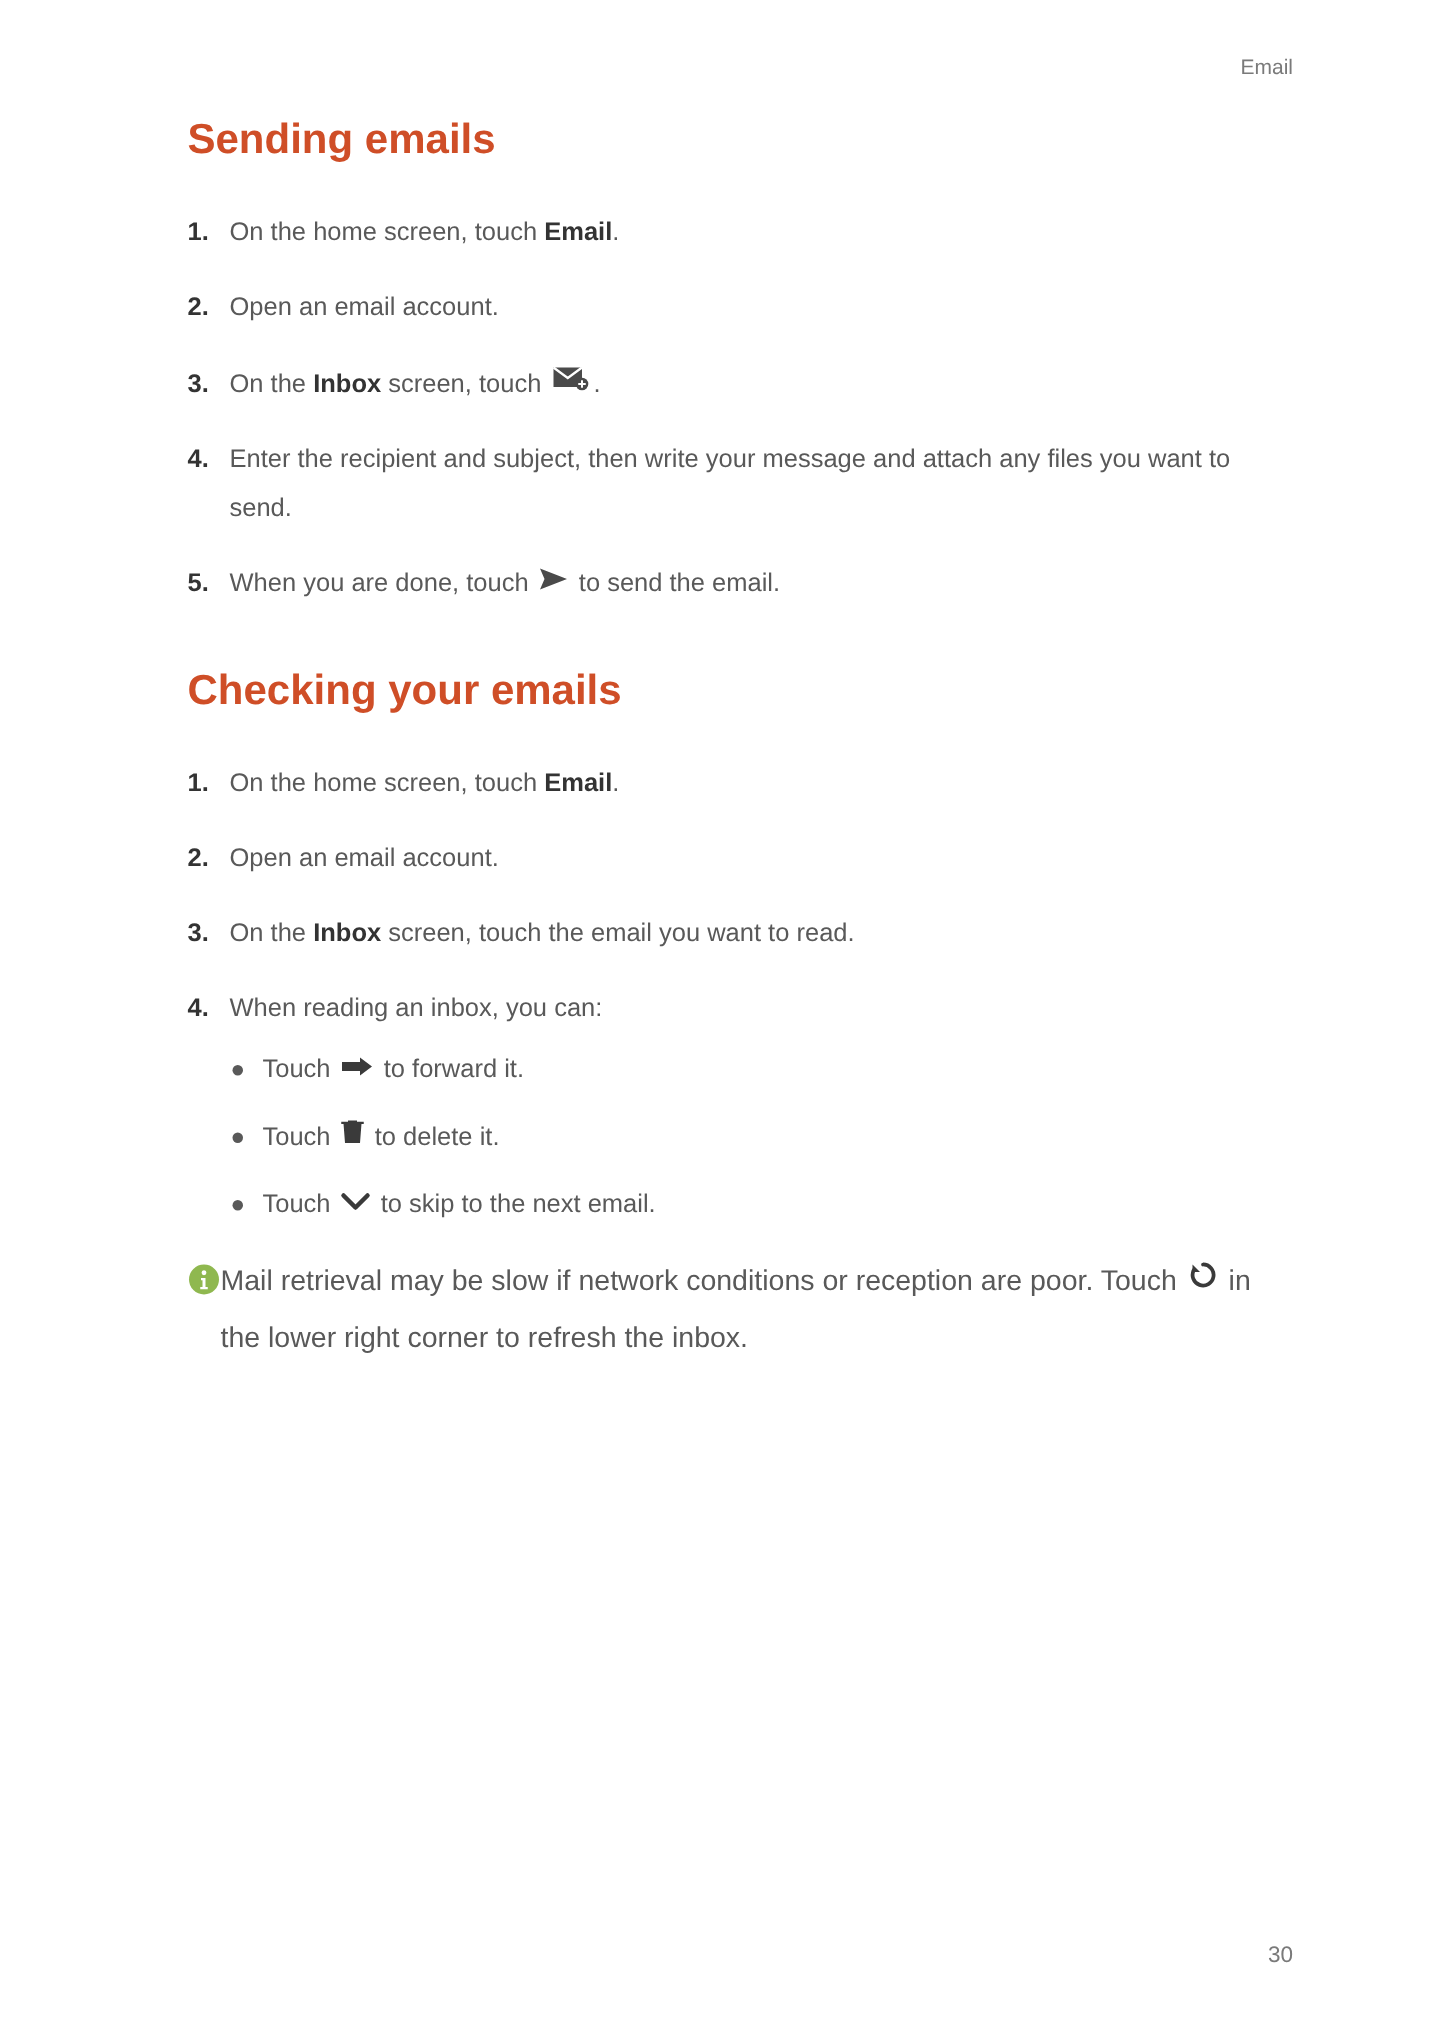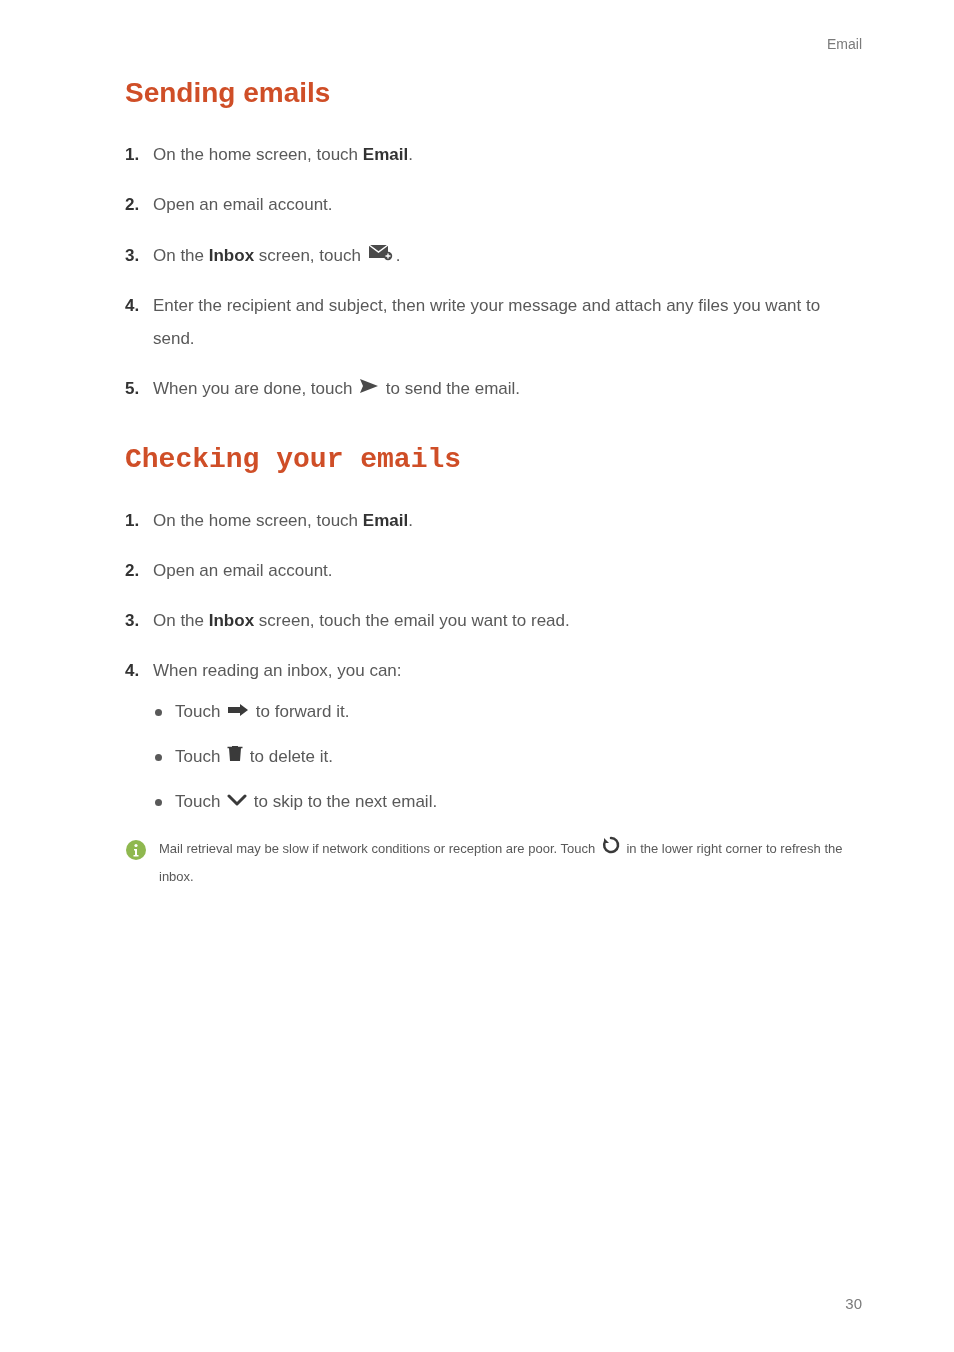--- a/index.html
+++ b/index.html
@@ -19,21 +19,21 @@
       font-size: 14px;
       color: #7a7a7a;
     }
     .h1 {
       color: #cf4e27;
       font-size: 28px;
       font-weight: bold;
       margin-top: 41px;
       margin-bottom: 30px;
     }
-    .h1.second { margin-top: 38px; font-family: Liberation Mono, monospace; }
+    .h1.second { margin-top: 38px; }
     ol.steps {
       list-style: none;
       counter-reset: step;
     }
     ol.steps > li {
       counter-increment: step;
       position: relative;
       padding-left: 28px;
       font-size: 17px;
       line-height: 1.9;
@@ -72,23 +72,23 @@
       border-radius: 50%;
     }
     .icon {
       display: inline-block;
       vertical-align: middle;
       margin: 0 2px;
     }
     .info-block {
       display: flex;
       align-items: flex-start;
-      gap: 12px;
+      gap: 0;
       margin-top: 2px;
-      font-size: 13px;
+      font-size: 19px;
       line-height: 2.0;
       color: #595959;
     }
     .info-icon {
       flex-shrink: 0;
       margin-top: 4px;
     }
     .page-number {
       position: absolute;
       bottom: 40px;

